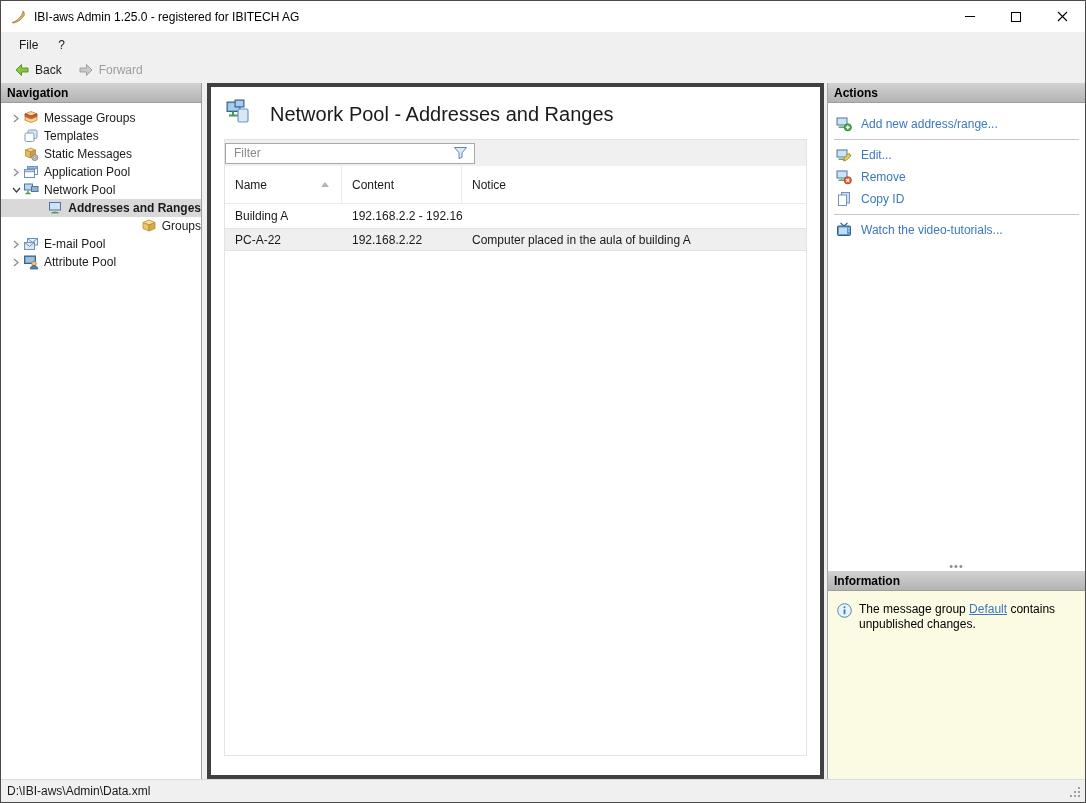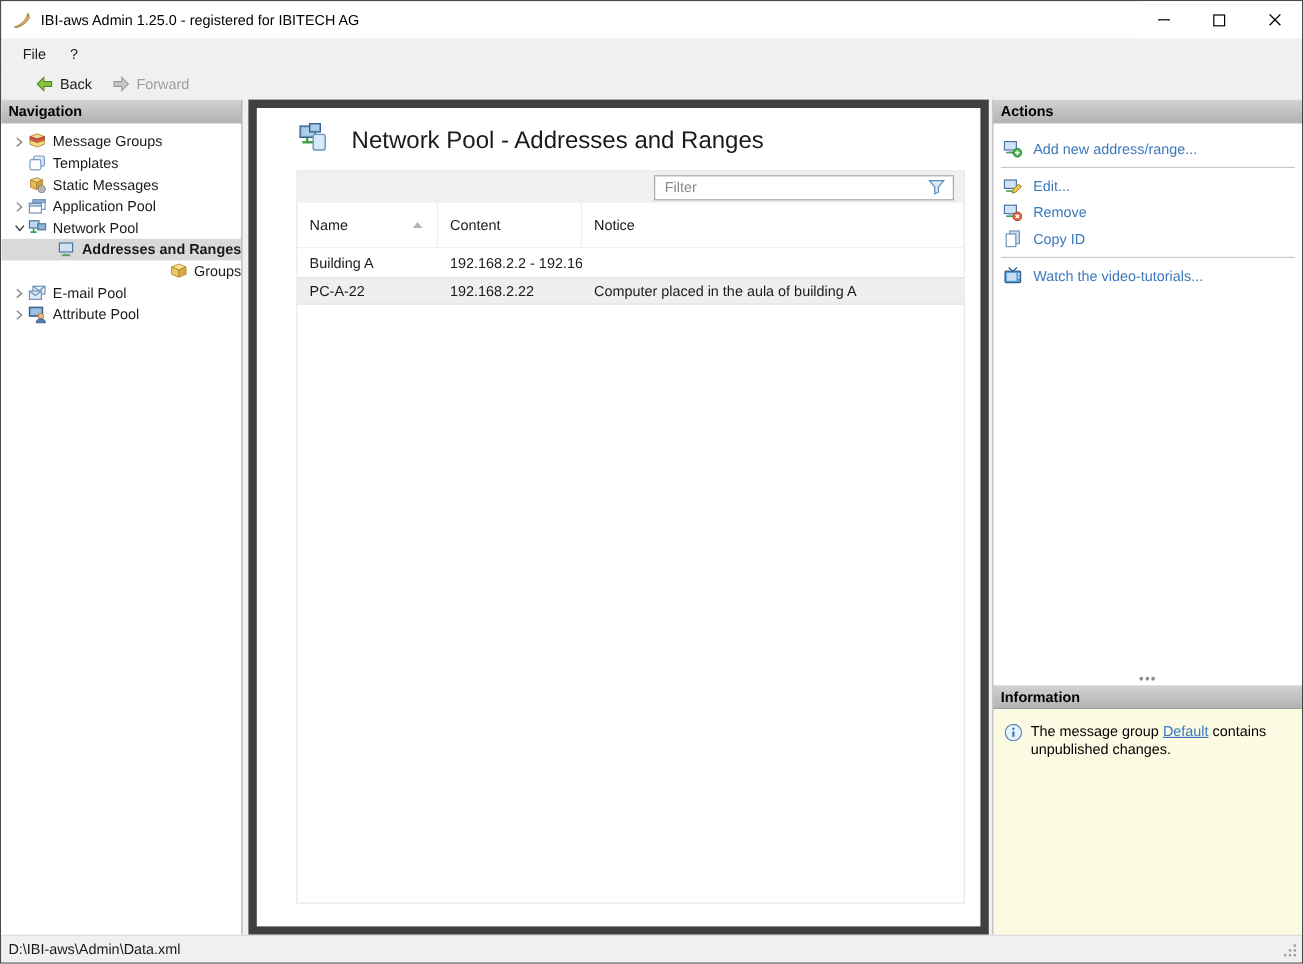--- a/index.html
+++ b/index.html
@@ -16,46 +16,46 @@
   .app-icon{margin:0 8px 0 9px;display:flex;}
   .win-title{font-size:12px;color:#000;}
   .win-controls{margin-left:auto;display:flex;height:100%;}
   .win-btn{width:46px;height:100%;display:flex;align-items:center;justify-content:center;background:#fff;border:none;cursor:default;}
   .glyph-min{display:block;width:10px;border-top:1px solid #000;}
   .glyph-max{display:block;width:10px;height:10px;border:1px solid #000;}
 
   
   .menubar{height:25px;display:flex;align-items:center;background:#f0f0f0;padding-left:8px;flex-shrink:0;}
   .menu-item{padding:3px 10px;color:#1a1a1a;}
-  .toolbar{height:26px;display:flex;align-items:center;background:#f0f0f0;padding-left:21px;gap:2px;flex-shrink:0;}
+  .toolbar{height:26px;display:flex;align-items:center;background:#f0f0f0;padding-left:6px;gap:2px;flex-shrink:0;}
   .tool-btn{display:flex;align-items:center;gap:5px;padding:2px 7px;}
   .tool-btn .lbl{color:#1a1a1a;}
   .tool-btn.disabled .lbl{color:#9d9d9d;}
 
   
   .content{flex:1;display:flex;background:#f0f0f0;min-height:0;}
   .panel-header{height:20px;background:linear-gradient(#d2d2d2,#b3b3b3);display:flex;align-items:center;
     padding:0 6px;font-weight:bold;color:#000;flex-shrink:0;border-bottom:1px solid #9e9e9e;}
 
   
   .nav-panel{width:201px;display:flex;flex-direction:column;border-right:1px solid #9e9e9e;background:#fff;flex-shrink:0;}
   .tree{flex:1;background:#fff;padding-top:6px;overflow:hidden;}
   .tree-item{height:18px;display:flex;align-items:center;cursor:default;}
   .tree-item .chev{width:14px;margin-left:8px;display:flex;justify-content:center;align-items:center;flex-shrink:0;}
   .tree-item .t-icon{width:16px;height:16px;margin-right:5px;display:flex;flex-shrink:0;}
   .tree-item.level1{padding-left:45px;justify-content:flex-end;}
   .tree-item.selected{background:#d9d9d9;}
   .tree-item.selected .t-label{font-weight:bold;}
 
   
-  .main-panel{flex:1;margin:0 3px 0 5px;background:#fff;border:7px solid #404040;display:flex;flex-direction:column;min-width:0;padding-left:20px;}
+  .main-panel{flex:1;margin:0 3px 0 5px;background:#fff;border:4px solid #404040;display:flex;flex-direction:column;min-width:0;}
   .main-title-row{display:flex;align-items:center;padding:12px 14px 10px 14px;gap:15px;flex-shrink:0;}
   .main-title{font-size:20px;color:#1a1a1a;}
   .table-box{margin:0 13px 19px 13px;border:1px solid #e3e3e3;flex:1;display:flex;flex-direction:column;min-height:0;background:#fff;}
-  .filter-bar{height:26px;background:#f0f0f0;display:flex;align-items:center;justify-content:flex-end;flex-shrink:0;}
+  .filter-bar{height:26px;background:#f0f0f0;display:flex;align-items:center;justify-content:flex-start;flex-shrink:0;}
   .filter-field{width:250px;height:21px;background:#fff;border:1px solid #a8a8a8;display:flex;align-items:center;margin-right:8px;}
   .filter-field input{flex:1;border:none;outline:none;padding:0 0 0 8px;font-family:"Liberation Sans",sans-serif;font-size:12px;color:#1a1a1a;background:transparent;}
   .filter-field input::placeholder{color:#8a8a8a;opacity:1;}
   .funnel{margin:0 6px;display:flex;}
   .thead{display:flex;height:38px;align-items:stretch;border-bottom:1px solid #ececec;flex-shrink:0;}
   .th{display:flex;align-items:center;padding-left:10px;border-right:1px solid #ececec;}
   .th:last-child{border-right:none;}
   .col-name{width:117px;flex-shrink:0;}
   .col-content{width:120px;flex-shrink:0;}
   .col-notice{flex:1;min-width:0;}

